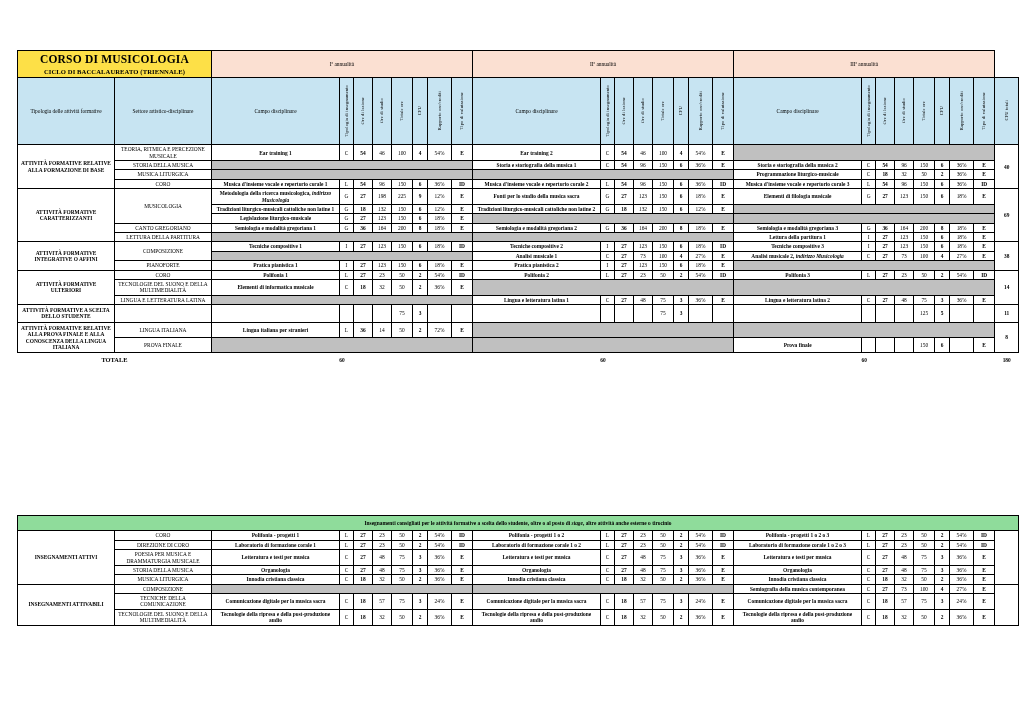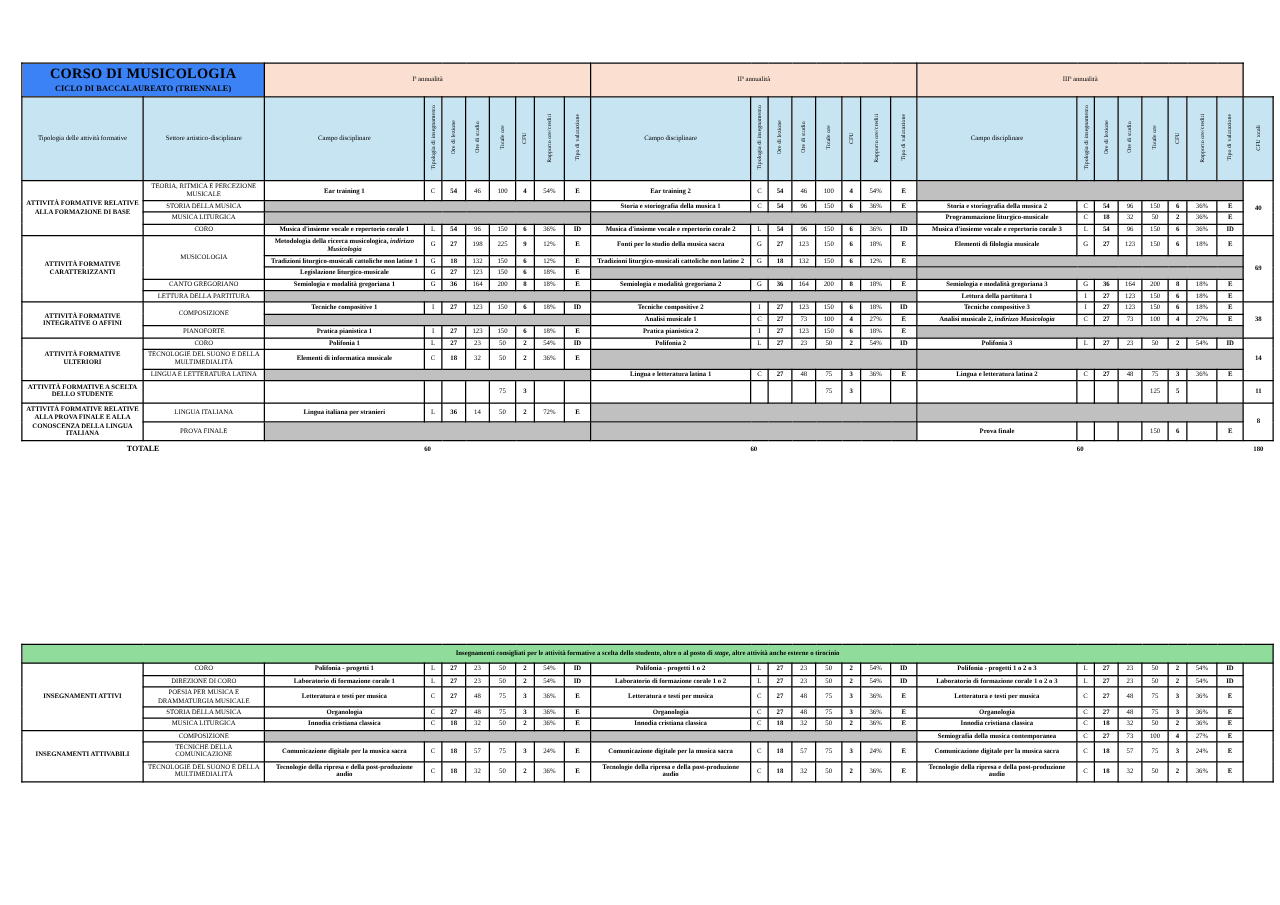--- a/index.html
+++ b/index.html
@@ -19,21 +19,21 @@
     font-size:5.4px;
     line-height:1.18;
     color:#000;
     overflow:hidden;
   }
 
   
   #main-table{position:absolute;left:17px;top:50px;width:990px;}
 
   .title-cell{
-    background:#3b82f6;
+    background:#fde047;
     border:1.6px solid #000 !important;
     padding:2px 0 !important;
   }
   .title-main{font-size:11.5px;font-weight:bold;letter-spacing:.2px;}
   .title-sub{font-size:6.6px;font-weight:bold;letter-spacing:.1px;margin-top:1px;}
 
   .anno-head{
     background:#fbe0d2;
     font-size:8.6px;
     border:1.6px solid #000 !important;

